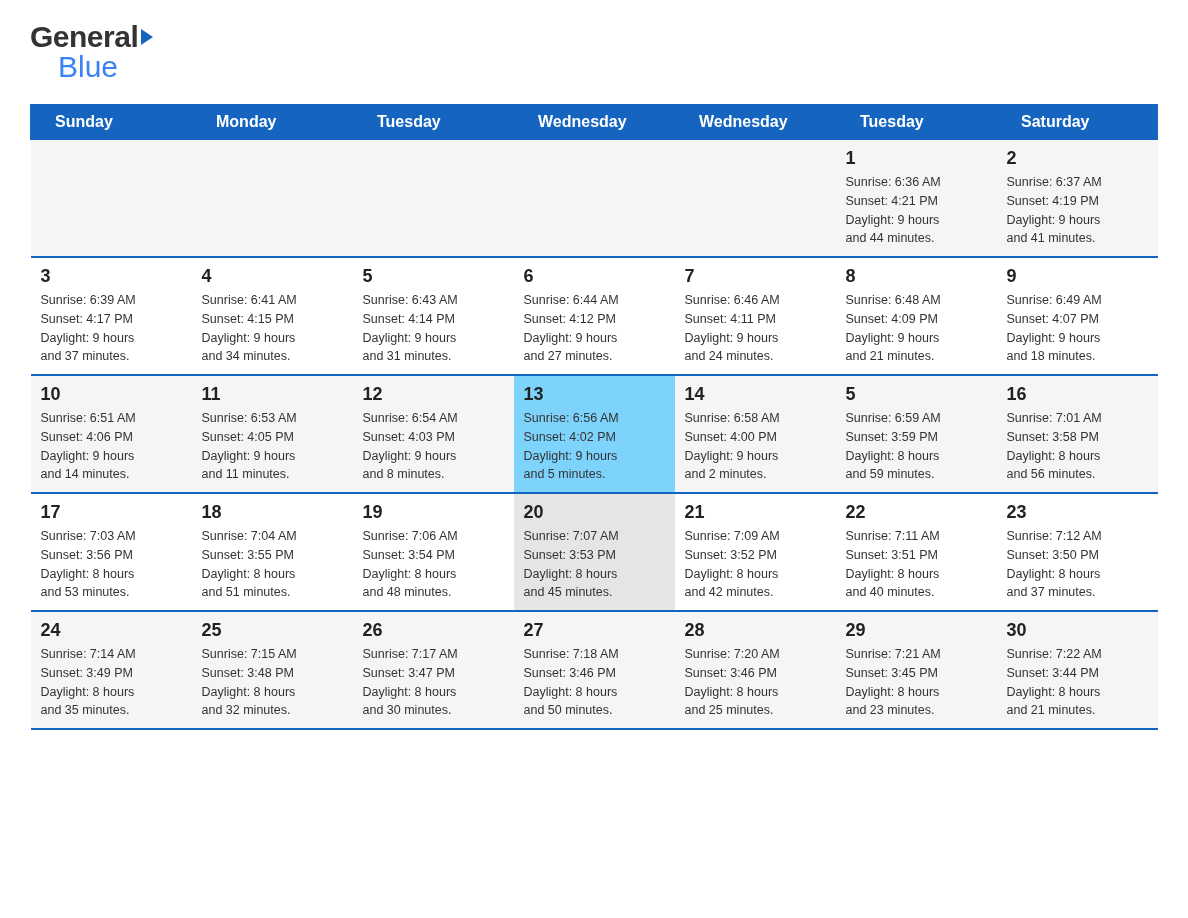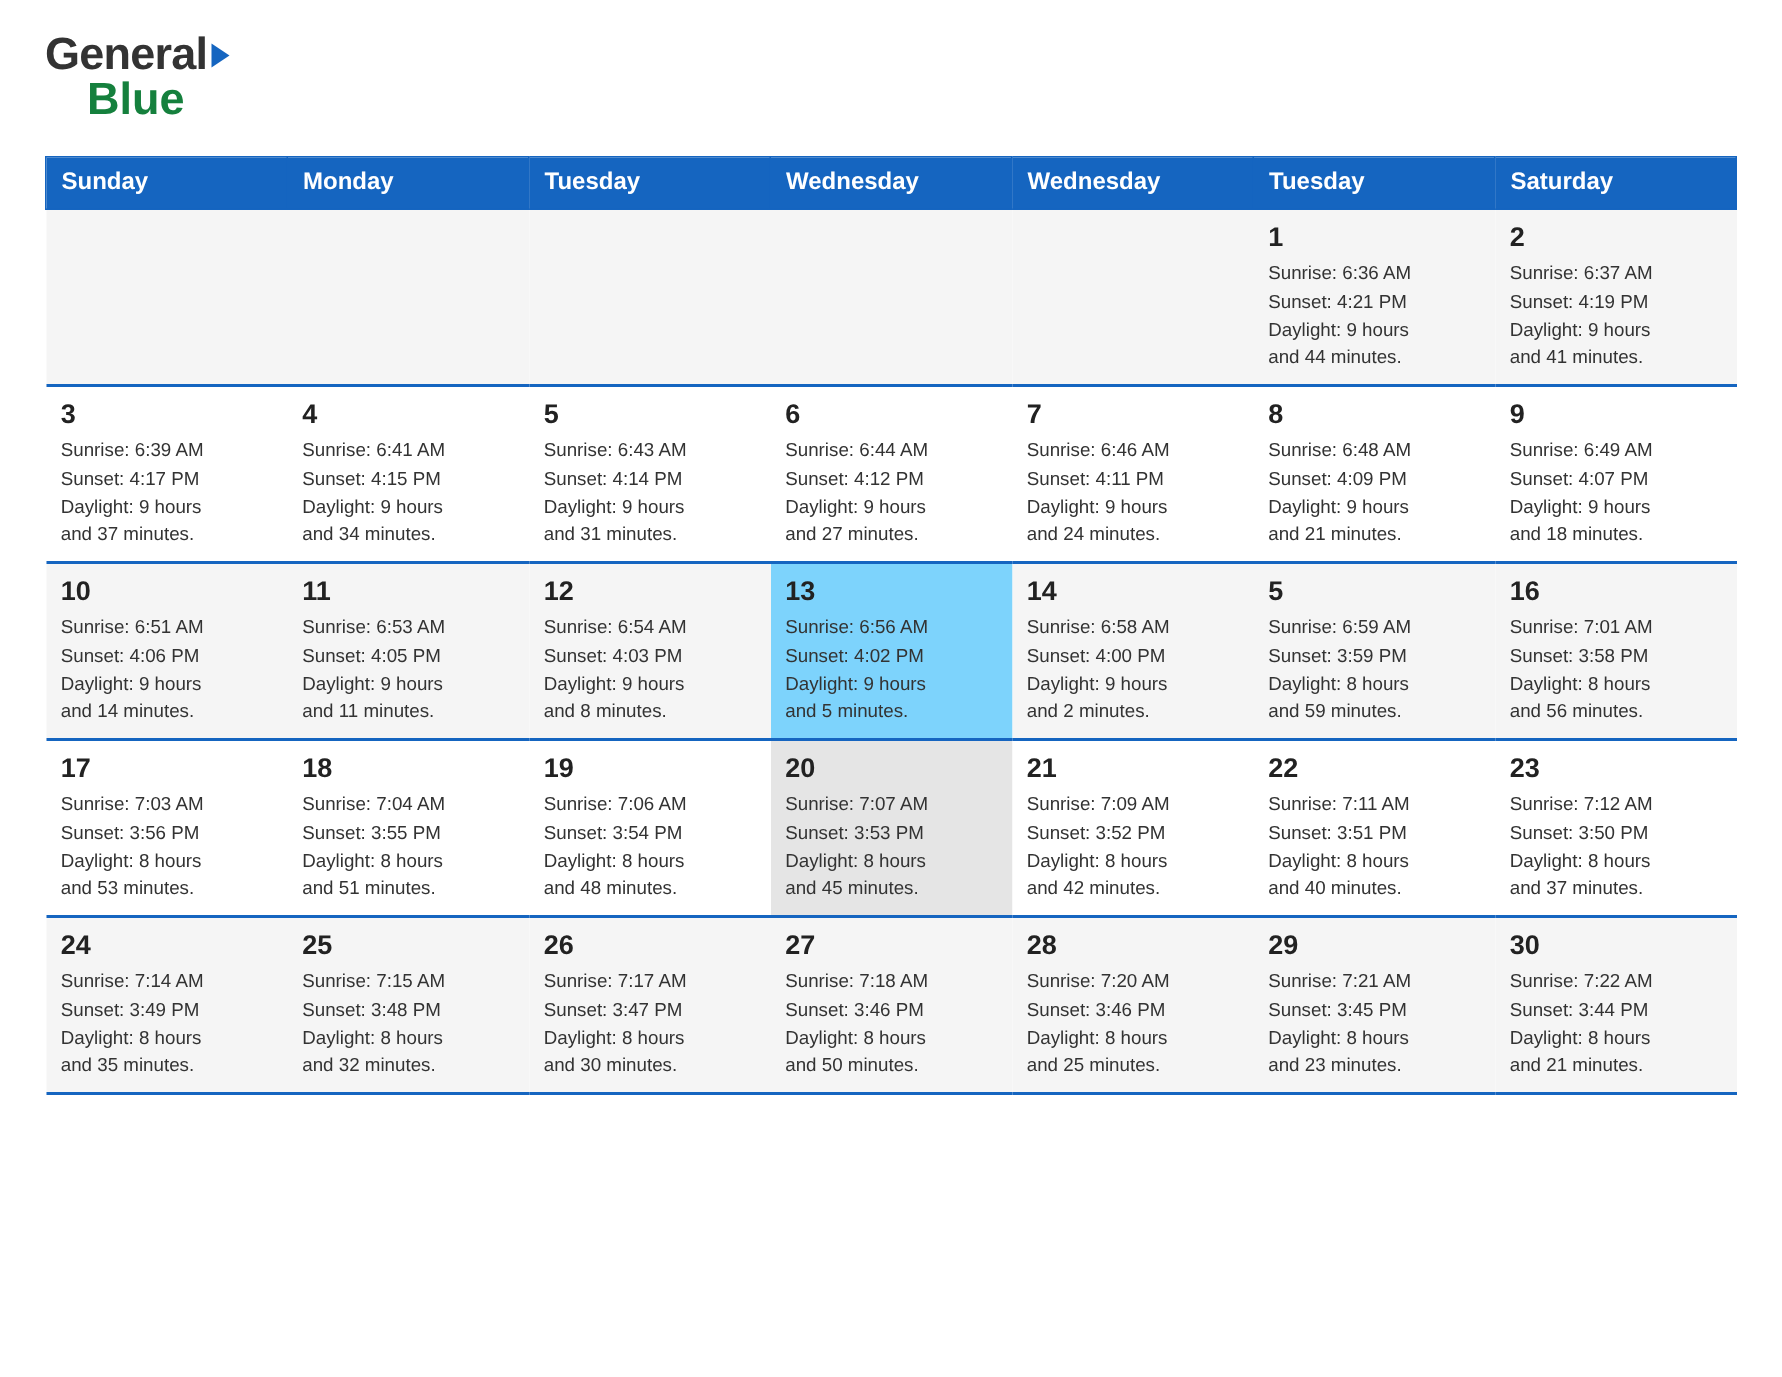--- a/index.html
+++ b/index.html
@@ -44,21 +44,21 @@
     .calendar {
       width: 100%;
       border-collapse: collapse;
       table-layout: fixed;
     }
     .calendar thead tr th {
       background: #1565c0;
       color: #fff;
       font-size: 16px;
       font-weight: bold;
-      padding: 8px 10px;
+      padding: 8px 24px;
       text-align: left;
       border: 1px solid #1565c0;
     }
     .calendar tbody tr {
       border-bottom: 2px solid #1565c0;
     }
     .calendar tbody tr td {
       vertical-align: top;
       padding: 8px 10px;
       font-size: 13px;
@@ -97,21 +97,21 @@
 </head>
 <body>
 
 <div class="header">
   <div class="logo-area">
     <div style="display:flex;align-items:center;">
       <span style="font-size:30px;font-weight:bold;color:#333;letter-spacing:-0.5px;">General</span>
       <span style="display:inline-block;width:0;height:0;border-left:12px solid #1565c0;border-top:8px solid transparent;border-bottom:8px solid transparent;margin-left:3px;margin-right:1px;"></span>
     </div>
     <div style="margin-left:28px;margin-top:-4px;">
-      <span style="font-size:30px;font-weight:bold;color:#15803d;">Blue</span>
+      <span style="font-size:30px;font-weight:normal;color:#3b82f6;">Blue</span>
     </div>
   </div>
   <div class="title-area">
     <div class="month-title"></div>
     <div class="location-subtitle"></div>
   </div>
 </div>
 
 <table class="calendar">
   <thead>

